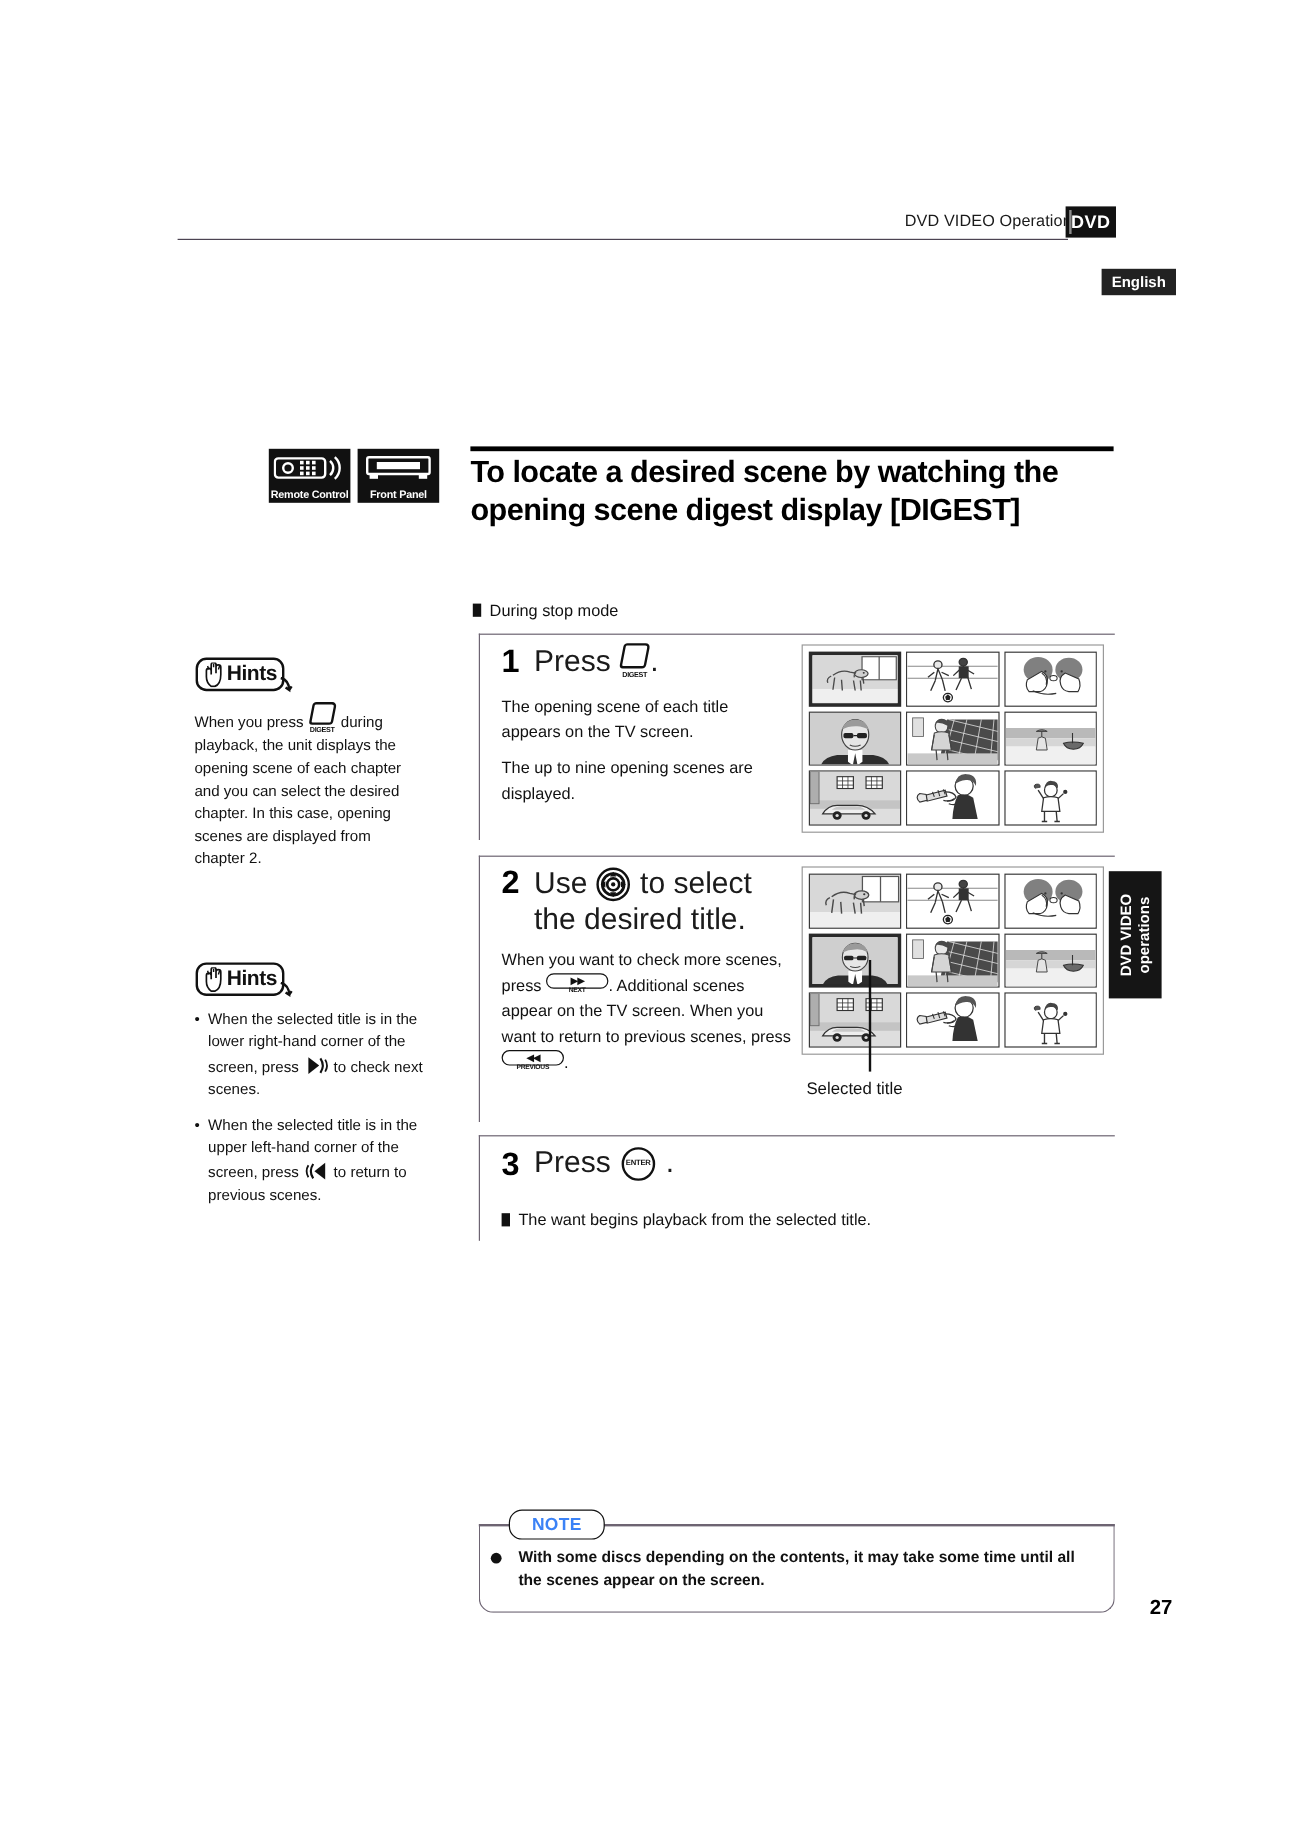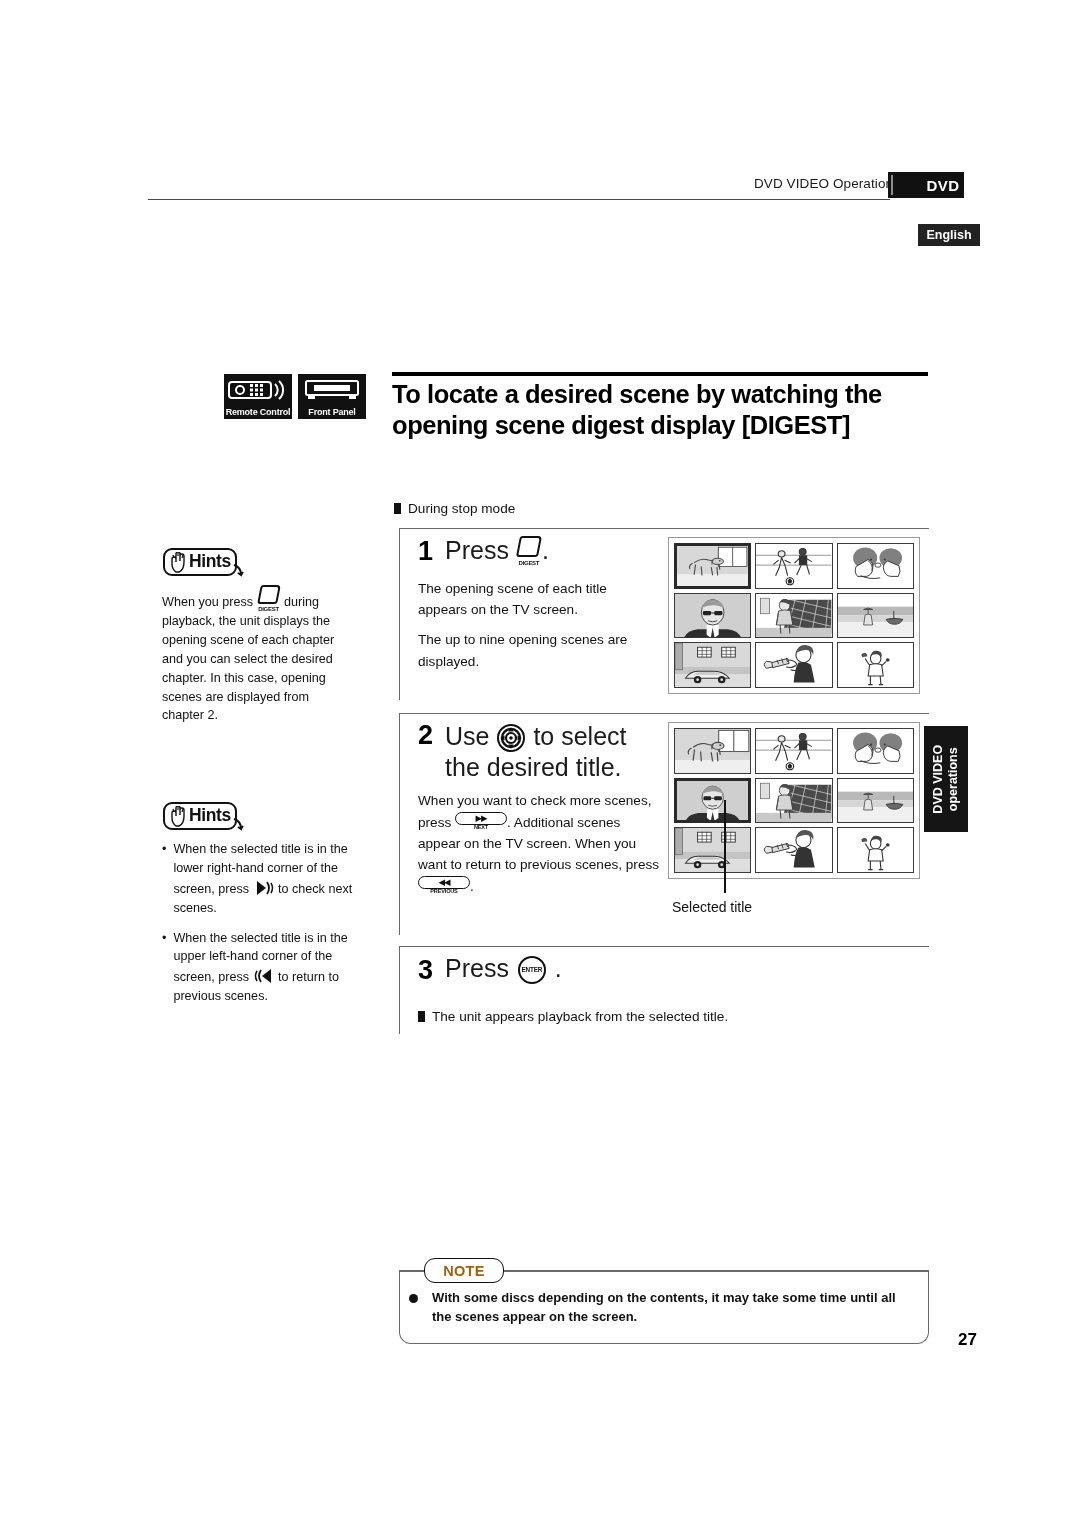--- a/index.html
+++ b/index.html
@@ -45,21 +45,20 @@
     width: 42px;
     height: 26px;
     background: #111;
     color: #fff;
     font-size: 15px;
     font-weight: bold;
     letter-spacing: .4px;
     display: flex;
     align-items: center;
     justify-content: center;
-    padding-left: 34px;
   }
   .dvd-badge::before {
     content: "";
     position: absolute;
     left: 3px;
     top: 3px;
     bottom: 3px;
     width: 2px;
     background: #8d8d8d;
   }
@@ -459,21 +458,21 @@
     border: 1.8px solid #111;
     border-radius: 11px;
     background: #fff;
     box-sizing: border-box;
     display: flex;
     align-items: center;
     justify-content: center;
     font-size: 14.5px;
     font-weight: bold;
     letter-spacing: .3px;
-    color: #a16207;
+    color: #3b82f6;
   }
   .note-body {
     position: absolute;
     left: 432px;
     top: 1289px;
     width: 486px;
     font-size: 13px;
     font-weight: bold;
     line-height: 1.45;
     color: #111;
@@ -924,21 +923,21 @@
         <span class="btn-enter">
           <span class="ring"></span>
           <span class="lbl">ENTER</span>
         </span>
         <span>.</span>
       </span>
     </div>
   </div>
 
   <div class="sq-head" style="left:418px; top:1009px; width:500px;">
-    <span>The unit appears playback from the selected title.</span>
+    <span>The want begins playback from the selected title.</span>
   </div>
 
   <div class="hints-badge" style="left:163px; top:548px;">
     <span class="box"></span>
     <span style="position:absolute;left:6px;top:4px;">
       <svg width="20" height="21" viewBox="0 0 20 21">
         <path d="M7 20 q-4 -3 -4 -8 l0 -5 q0 -2 2 -2 q2 0 2 2 l0 3 l0 -8 q0 -2 2 -2 q2 0 2 2 l0 7 l0 -5 q0 -2 2 -2 q2 0 2 2 l0 6 q0 8 -5 10z" fill="none" stroke="#111" stroke-width="1.4"></path>
         <path d="M4 3 l1 3 M9 1 l0 3 M14 3 l-1 3" stroke="#111" stroke-width="1.2" fill="none"></path>
       </svg>
     </span>

